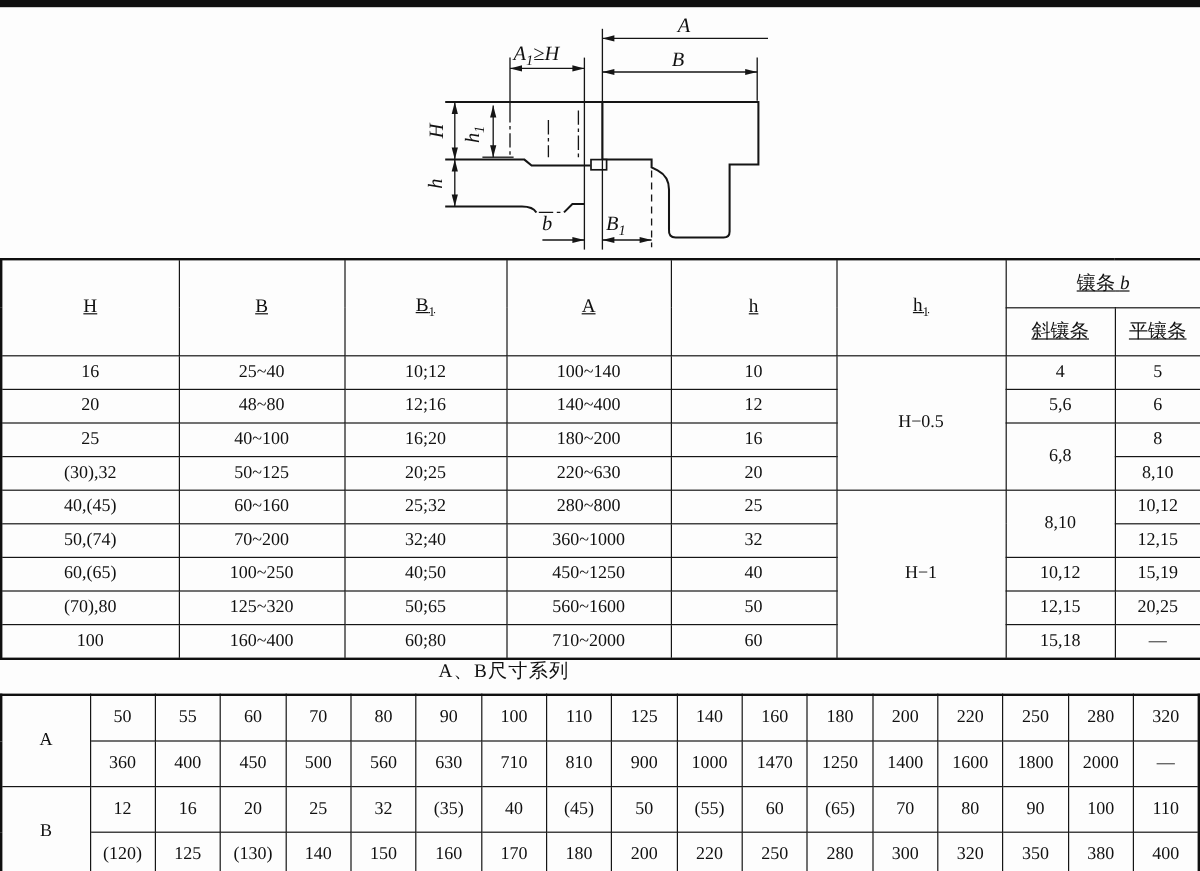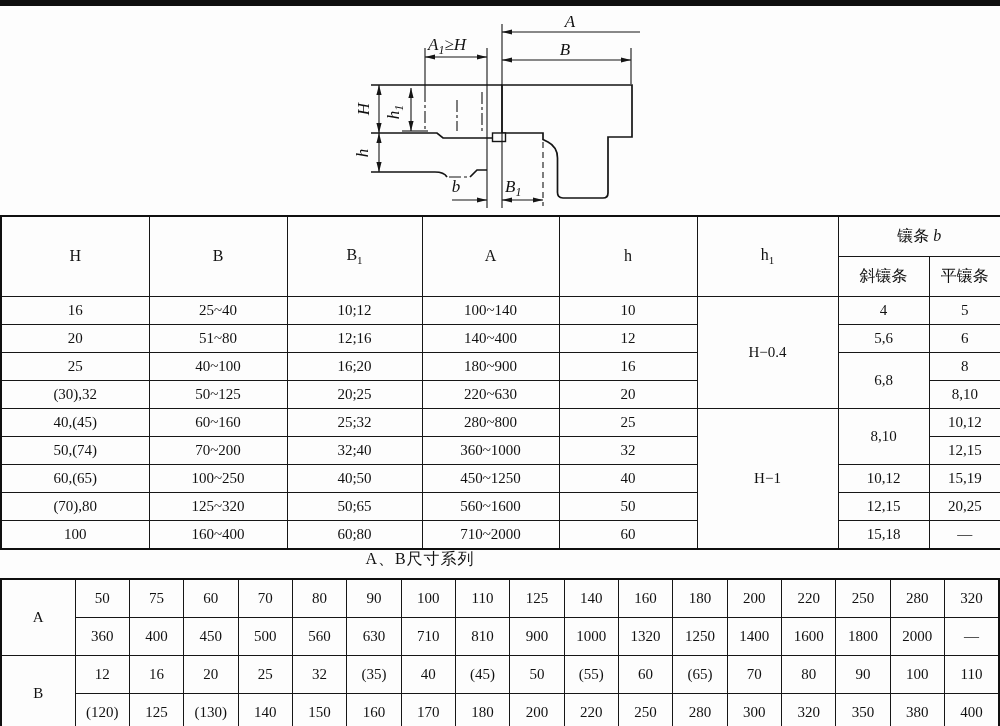--- a/index.html
+++ b/index.html
@@ -14,21 +14,21 @@
   .thin { stroke:#151515; stroke-width:1.1; fill:none; }
   .dd   { stroke:#151515; stroke-width:1.1; fill:none; stroke-dasharray:12 3 3 3; }
   .dash { stroke:#151515; stroke-width:1.1; fill:none; stroke-dasharray:6 4; }
   .arw  { fill:#151515; stroke:none; }
 
   table { border-collapse:collapse; table-layout:fixed; background:#fdfdfd; }
   table.main  { position:absolute; top:215px; left:0; width:1000px; height:325px; border:2.5px solid #101010; }
   table.series{ position:absolute; top:578px; left:0; width:1000px; height:148px; border:2.5px solid #101010; }
   td, th { border:1.5px solid #161616; text-align:center; vertical-align:middle;
            font-weight:normal; font-size:15px; padding:0 2px; overflow:hidden; white-space:nowrap; }
-  table.main thead th { font-size:16px; }
+  table.main thead th { font-size:16px;text-decoration:underline; }
   table.main thead tr  { height:40px; }
   table.main tbody td  { height:27px; font-size:15px; }
   table.series td, table.series th { height:37px; }
   sub { font-size:11px; }
   .series-title {
     position:absolute; top:540px; left:0; width:840px; height:38px;
     display:flex; align-items:center; justify-content:center;
     font-size:16px; letter-spacing:1px;
   }
 </style>
@@ -138,38 +138,38 @@
         <th>平镶条</th>
       </tr>
     </thead>
     <tbody>
         <tr>
           <td>16</td>
           <td>25~40</td>
           <td>10;12</td>
           <td>100~140</td>
           <td>10</td>
-          <td rowspan="4">H−0.4</td>
+          <td rowspan="4">H−0.5</td>
           <td>4</td>
           <td>5</td>
         </tr>
         <tr>
           <td>20</td>
-          <td>51~80</td>
+          <td>48~80</td>
           <td>12;16</td>
           <td>140~400</td>
           <td>12</td>
           <td>5,6</td>
           <td>6</td>
         </tr>
         <tr>
           <td>25</td>
           <td>40~100</td>
           <td>16;20</td>
-          <td>180~900</td>
+          <td>180~200</td>
           <td>16</td>
           <td rowspan="2">6,8</td>
           <td>8</td>
         </tr>
         <tr>
           <td>(30),32</td>
           <td>50~125</td>
           <td>20;25</td>
           <td>220~630</td>
           <td>20</td>
@@ -243,21 +243,21 @@
         <col>
         <col>
         <col>
         <col>
         <col>
     </colgroup>
     <tbody>
         <tr>
           <th rowspan="2">A</th>
           <td>50</td>
-          <td>75</td>
+          <td>55</td>
           <td>60</td>
           <td>70</td>
           <td>80</td>
           <td>90</td>
           <td>100</td>
           <td>110</td>
           <td>125</td>
           <td>140</td>
           <td>160</td>
           <td>180</td>
@@ -271,21 +271,21 @@
           <td>360</td>
           <td>400</td>
           <td>450</td>
           <td>500</td>
           <td>560</td>
           <td>630</td>
           <td>710</td>
           <td>810</td>
           <td>900</td>
           <td>1000</td>
-          <td>1320</td>
+          <td>1470</td>
           <td>1250</td>
           <td>1400</td>
           <td>1600</td>
           <td>1800</td>
           <td>2000</td>
           <td>—</td>
         </tr>
         <tr>
           <th rowspan="2">B</th>
           <td>12</td>

